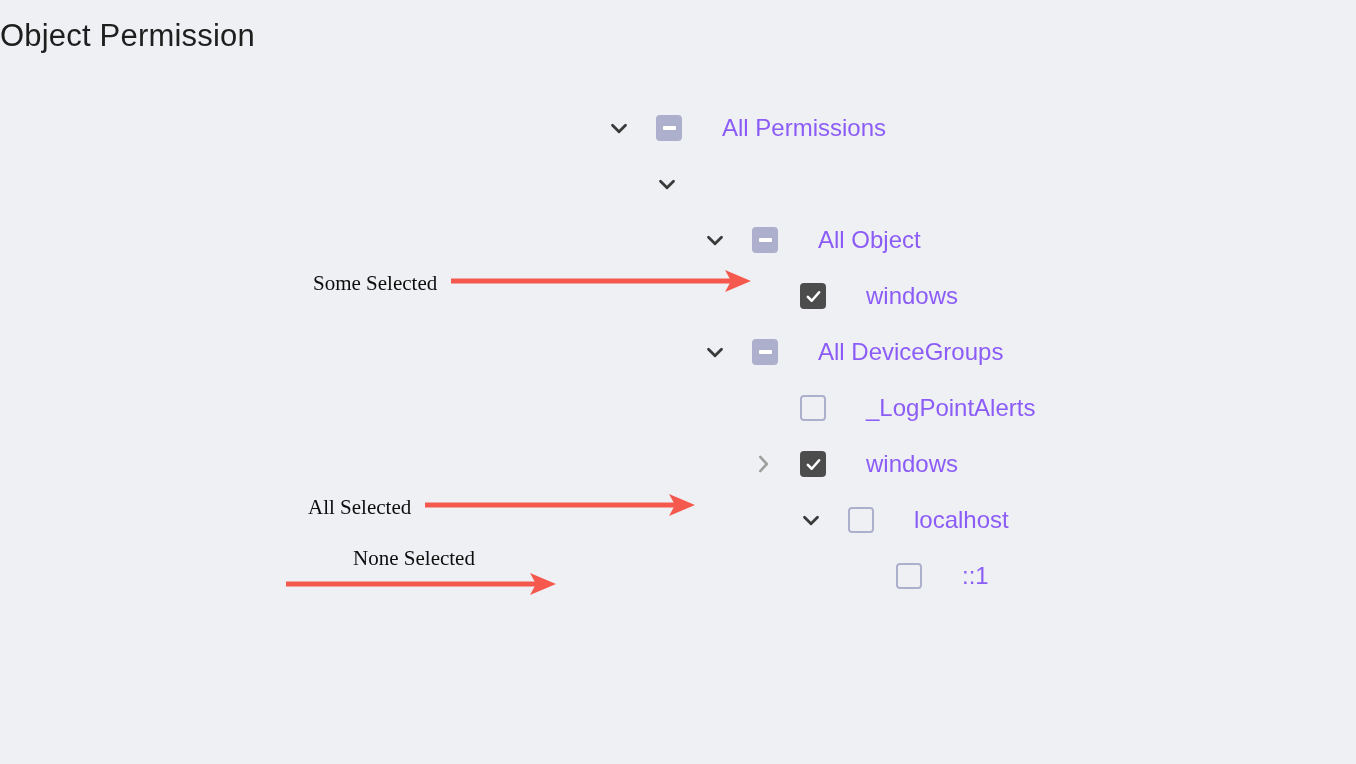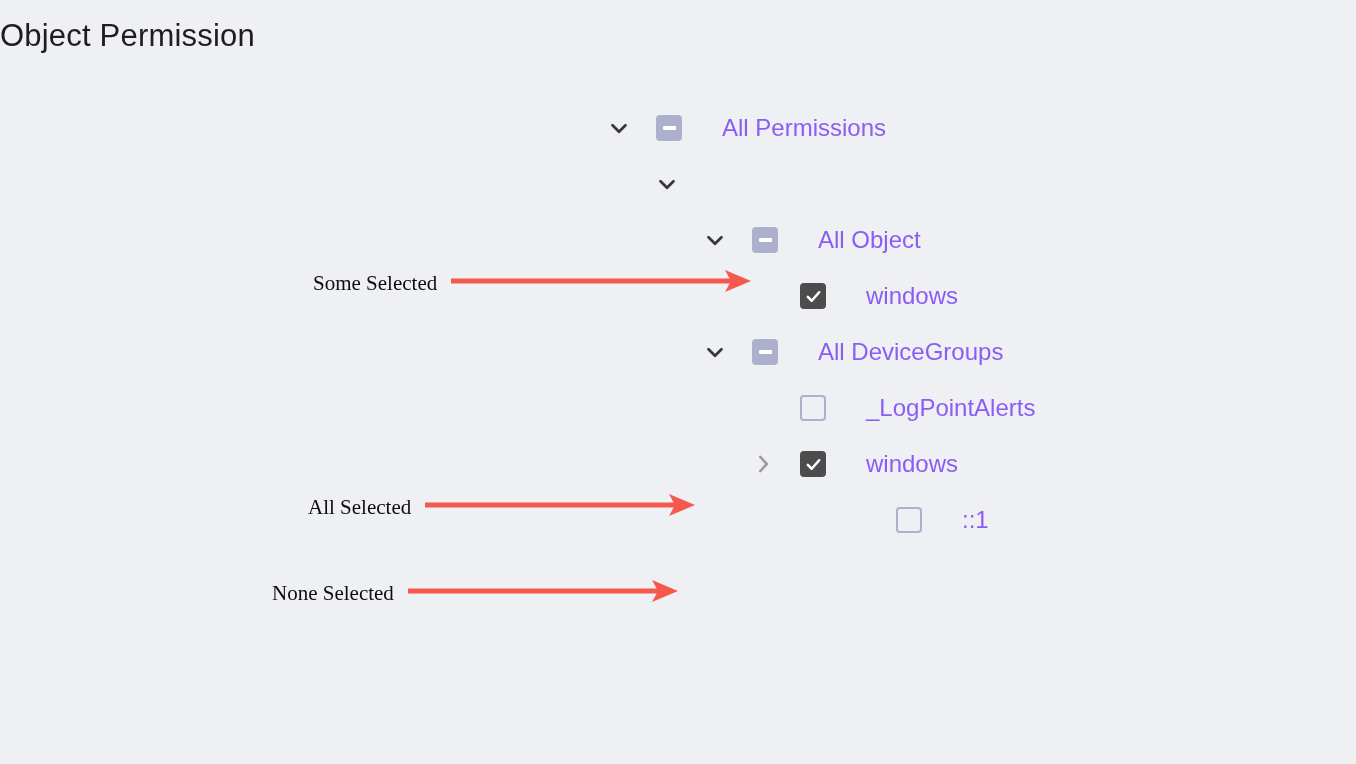--- a/index.html
+++ b/index.html
@@ -211,20 +211,32 @@
       <div class="cb-slot">
         <div class="checkbox checked">
           <svg class="mark" width="17" height="17" viewBox="0 0 24 24" fill="none" stroke="#ffffff" stroke-width="3.6" stroke-linecap="round" stroke-linejoin="round">
             <polyline points="4,12.5 9.5,18 20,6"></polyline>
           </svg>
         </div>
       </div>
       <div class="row-label">windows</div>
     </div>
     <div class="tree-row">
+      <div class="indent" style="width: 796px;"></div>
+      <div class="twisty">
+        <svg width="26" height="26" viewBox="0 0 24 24" fill="none" stroke="#3a3a3a" stroke-width="2.6" stroke-linecap="round" stroke-linejoin="round">
+          <polyline points="6,9.5 12,15.5 18,9.5"></polyline>
+        </svg>
+      </div>
+      <div class="cb-slot">
+        <div class="checkbox unchecked"></div>
+      </div>
+      <div class="row-label">localhost</div>
+    </div>
+    <div class="tree-row">
       <div class="indent" style="width: 844px;"></div>
       <div class="twisty empty"></div>
       <div class="cb-slot">
         <div class="checkbox unchecked"></div>
       </div>
       <div class="row-label">::1</div>
     </div>
   </div>
 
 <div id="annotation-layer">
@@ -235,20 +247,20 @@
           <polygon points="274,2 300,13 274,24 280,13" fill="#f5594e"></polygon>
         </svg></span>
     </div>
     <div class="annotation" style="left: 308px; top: 492px;">
       <span class="annotation-label">All Selected</span>
       <span class="annotation-arrow"><svg width="270" height="26" viewBox="0 0 270 26">
           <line x1="0" y1="13" x2="250" y2="13" stroke="#f5594e" stroke-width="5" stroke-linecap="butt"></line>
           <polygon points="244,2 270,13 244,24 250,13" fill="#f5594e"></polygon>
         </svg></span>
     </div>
-    <div class="annotation" style="left: 272px; top: 578px;">
+    <div class="annotation" style="left: 272px; top: 546px; flex-direction: column;">
       <span class="annotation-label">None Selected</span>
       <span class="annotation-arrow"><svg width="270" height="26" viewBox="0 0 270 26">
           <line x1="0" y1="13" x2="250" y2="13" stroke="#f5594e" stroke-width="5" stroke-linecap="butt"></line>
           <polygon points="244,2 270,13 244,24 250,13" fill="#f5594e"></polygon>
         </svg></span>
     </div>
   </div>
 
 </body></html>

